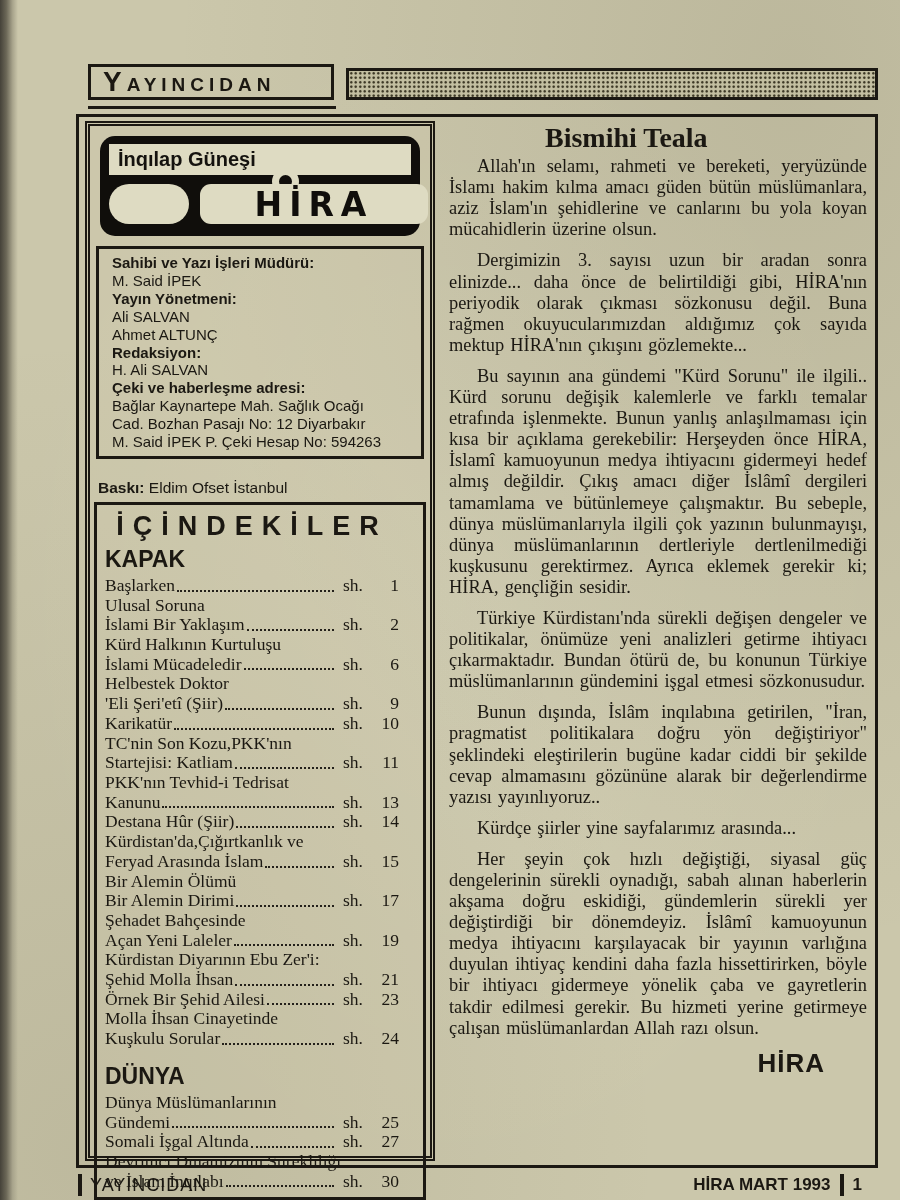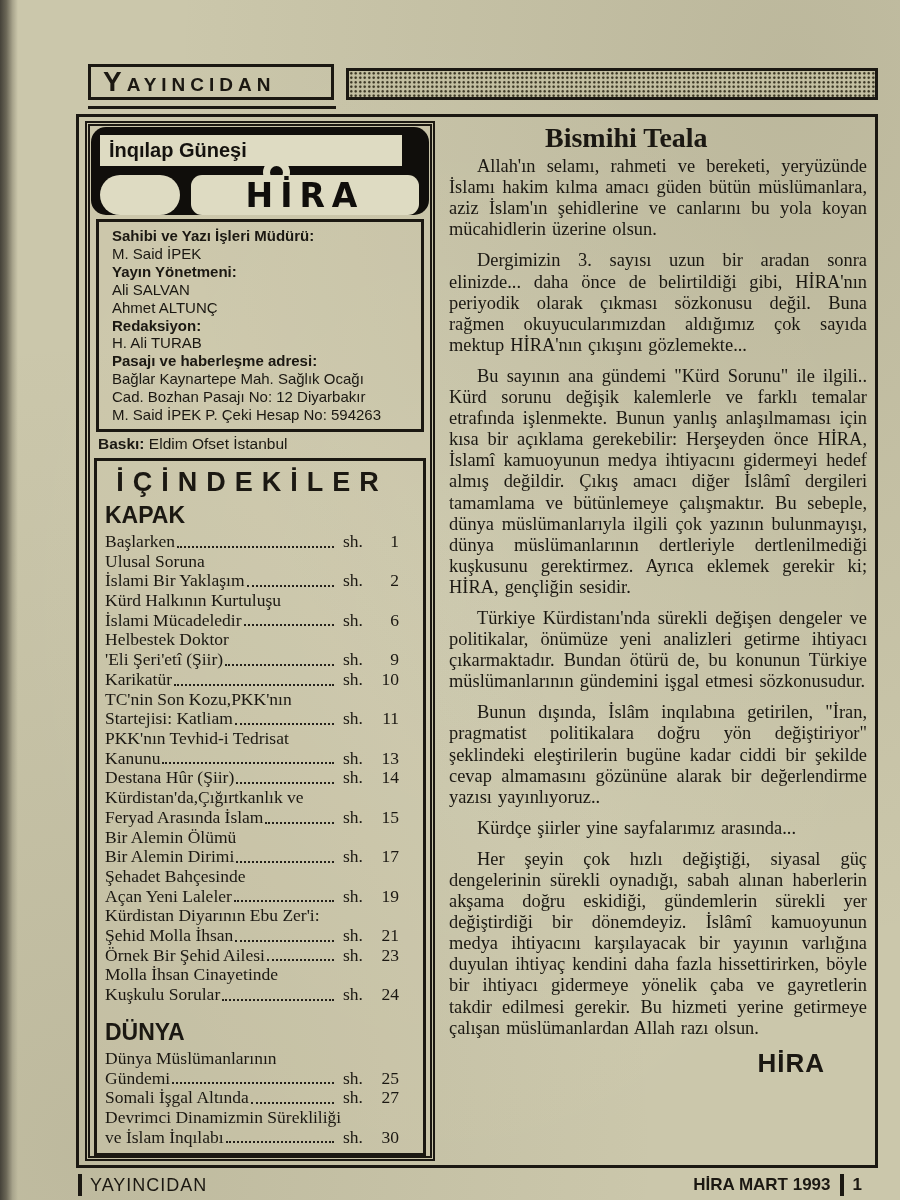--- a/index.html
+++ b/index.html
@@ -25,35 +25,35 @@
     background-image:radial-gradient(circle,#35311f 1.1px,transparent 1.35px);
     background-size:4.5px 4.5px;}
 
   
   .main-box{position:absolute;left:76px;top:114px;width:802px;height:1054px;
     border:3px solid #1b1812;box-sizing:border-box;}
 
   
   .left-col{position:absolute;left:6px;top:4px;width:350px;height:1040px;
     border:5px double #1b1812;box-sizing:border-box;background:rgba(205,201,173,.35);}
-  .logo-block{position:relative;margin:1px;height:88px;background:#100e0b;border-radius:15px;}
+  .logo-block{position:relative;margin:10px;height:100px;background:#100e0b;border-radius:15px;}
   .logo-tagline{position:absolute;left:9px;top:8px;width:302px;height:31px;background:#dedbc2;
     display:flex;align-items:center;padding-left:9px;box-sizing:border-box;
     font-weight:bold;font-size:20px;color:#14120e;}
   .sun-ring{position:absolute;left:172px;top:32px;width:13px;height:13px;border-radius:50%;
     border:7px solid #dedbc2;background:#100e0b;}
   .logo-oval{position:absolute;left:9px;top:48px;width:80px;height:40px;background:#dedbc2;border-radius:20px;}
   .brand-pill{position:absolute;left:100px;top:48px;width:228px;height:40px;background:#dedbc2;border-radius:11px;
     display:flex;align-items:center;justify-content:center;
     font-weight:bold;font-size:33px;letter-spacing:7px;color:#100e0b;
     font-family:"DejaVu Sans",sans-serif;}
   .masthead-box{margin:4px 6px 0 6px;border:3px solid #1b1812;padding:5px 13px;
     font-size:15px;line-height:17.9px;}
   .mast-role{font-weight:bold;}
-  .printer-line{padding:3px 8px 5px 8px;font-size:15.5px;}
+  .printer-line{padding:20px 8px 5px 8px;font-size:15.5px;}
   .printer-line b{font-weight:bold;}
   .toc-box{margin:0 4px 4px 4px;border:3px solid #1b1812;padding:4px 24px 6px 8px;box-sizing:border-box;}
   .toc-title{font-weight:bold;font-size:27px;letter-spacing:9px;text-align:center;
     margin:2px 0 4px 0;font-family:"Liberation Sans",sans-serif;}
   .toc-heading{font-weight:bold;font-size:23px;margin:2px 0 3px 0;}
   .toc-heading.dunya{margin-top:14px;}
   .toc-items{font-family:"Liberation Serif",serif;font-size:17.5px;line-height:19.7px;}
   .toc-cont{white-space:nowrap;overflow:hidden;}
   .toc-row{display:flex;align-items:flex-end;}
   .toc-label{white-space:nowrap;}
@@ -100,22 +100,22 @@
         <div class="brand-pill">HİRA</div>
       </div>
 
       <div class="masthead-box">
           <div class="mast-role">Sahibi ve Yazı İşleri Müdürü:</div>
           <div class="mast-name">M. Said İPEK</div>
           <div class="mast-role">Yayın Yönetmeni:</div>
           <div class="mast-name">Ali SALVAN</div>
           <div class="mast-name">Ahmet ALTUNÇ</div>
           <div class="mast-role">Redaksiyon:</div>
-          <div class="mast-name">H. Ali TURAB</div>
-          <div class="mast-role">Pasajı ve haberleşme adresi:</div>
+          <div class="mast-name">H. Ali SALVAN</div>
+          <div class="mast-role">Çeki ve haberleşme adresi:</div>
           <div class="mast-name">Bağlar Kaynartepe Mah. Sağlık Ocağı</div>
           <div class="mast-name">Cad. Bozhan Pasajı No: 12 Diyarbakır</div>
           <div class="mast-name">M. Said İPEK P. Çeki Hesap No: 594263</div>
         </div>
 
       <div class="printer-line">
         <b>Baskı:</b>
         <span>Eldim Ofset İstanbul</span>
       </div>
 

